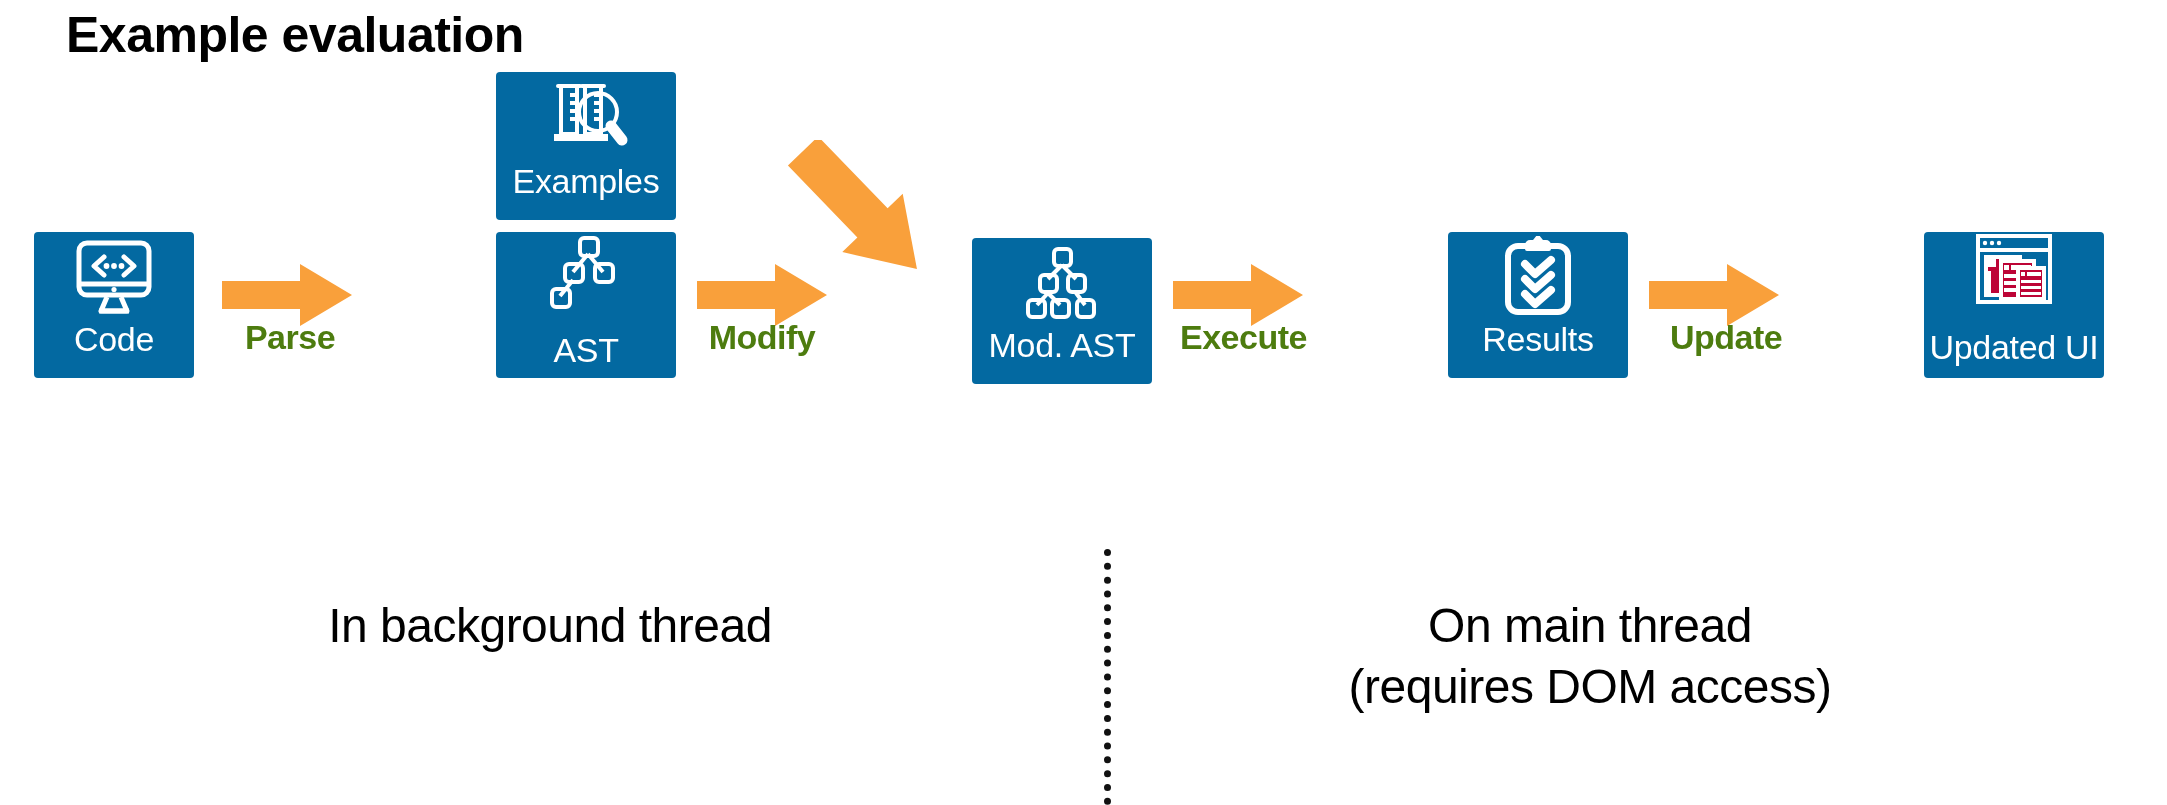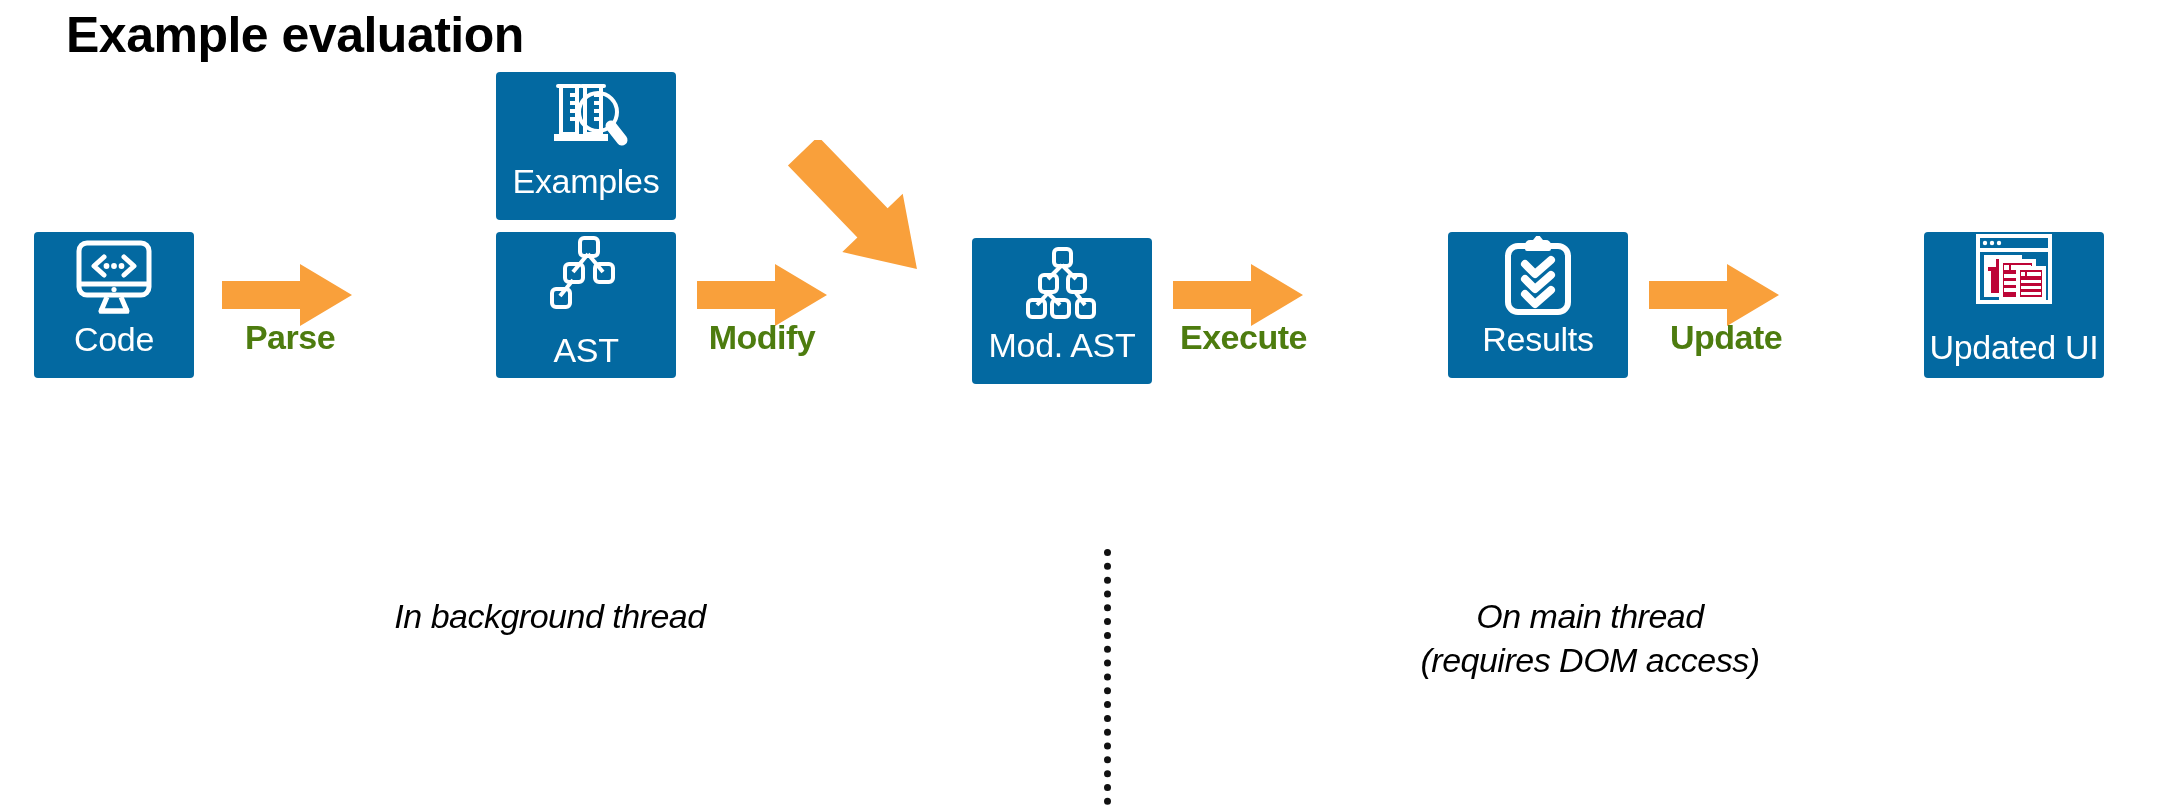--- a/index.html
+++ b/index.html
@@ -80,27 +80,26 @@
   #divider{
     position:absolute;left:1104px;top:549px;
     width:0;height:256px;
     border-left:7px dotted #111111;
   }
 
   
   .caption{
     position:absolute;
     color:#000000;
-    font-size:34px;
+    font-size:48px;
     font-weight:400;
     text-align:center;
     line-height:1.28;
     white-space:nowrap;
     letter-spacing:-0.5px;
-    font-style:italic;
   }
   #caption-bg  {left:180px; top:595px;width:740px;}
   #caption-main{left:1210px;top:595px;width:760px;}
 
   .svgicon{display:block;}
 </style>
 </head>
 <body>
 
 <div id="stage">

